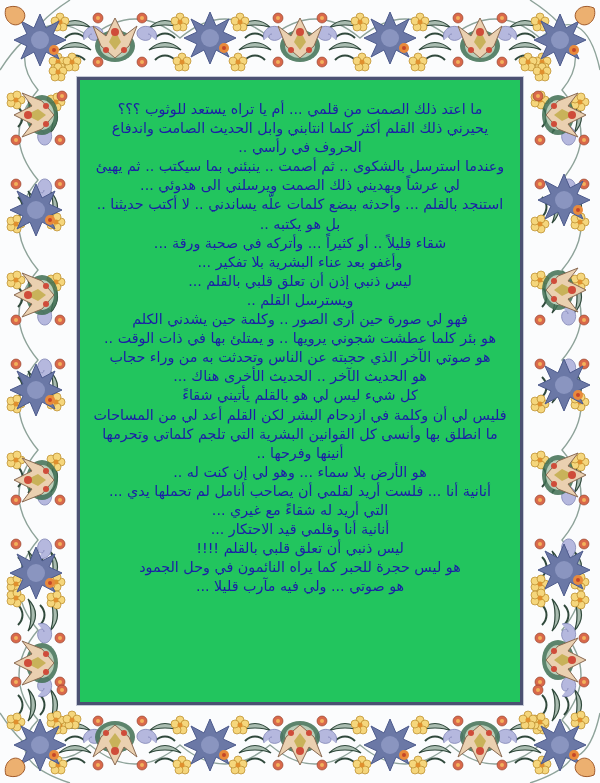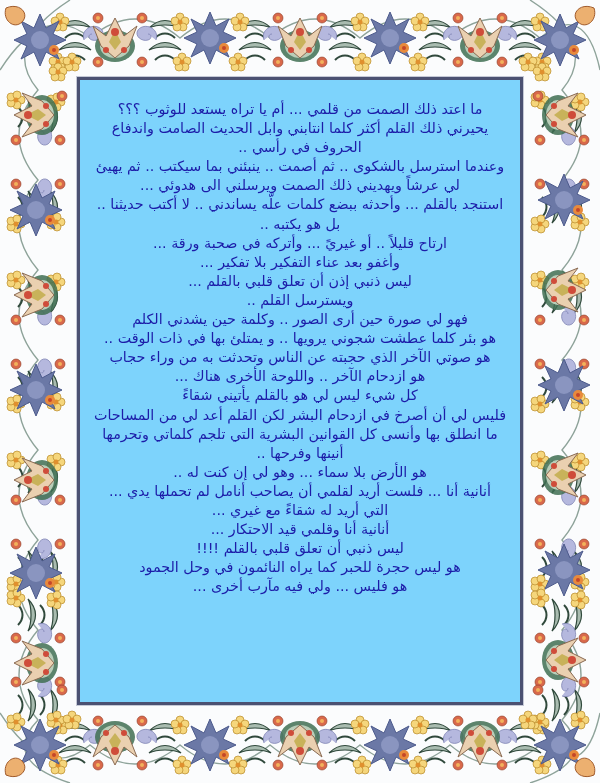--- a/index.html
+++ b/index.html
@@ -10,21 +10,21 @@
     }
     .frame-border {
       position: absolute; left: 0; top: 0; width: 600px; height: 783px;
     }
     .frame-border svg { display: block; }
     .content-panel {
       position: absolute;
       left: 77px; top: 77px;
       width: 440px; height: 622px;
       border: 3px solid #4b5172;
-      background: #7dd3fc;
+      background: #22c55e;
       box-shadow: 0 0 0 1px #c5c9d6;
     }
     .poem {
       position: absolute;
       left: 8px; right: 8px; top: 20px;
       direction: rtl;
       text-align: center;
       color: #1c1ca8;
       font-family: "DejaVu Sans", sans-serif;
       font-size: 14.3px;
@@ -179,31 +179,31 @@
     </g>
   </svg>
 </div>
 
 <div class="content-panel">
   <div class="poem">
     <span class="poem-line">ما اعتد ذلك الصمت من قلمي ... أم يا تراه يستعد للوثوب ؟؟؟</span>
     <span class="poem-line">يحيرني ذلك القلم أكثر كلما انتابني وابل الحديث الصامت واندفاع الحروف في رأسي ..</span>
     <span class="poem-line">وعندما استرسل بالشكوى .. ثم أصمت .. ينبئني بما سيكتب .. ثم يهيئ لي عرشاً ويهديني ذلك الصمت ويرسلني الى هدوئي ...</span>
     <span class="poem-line">استنجد بالقلم ... وأحدثه ببضع كلمات علّه يساندني .. لا أكتب حديثنا .. بل هو يكتبه ..</span>
-    <span class="poem-line">ارتاح قليلاً .. أو غيريً ... وأتركه في صحبة ورقة ...</span>
-    <span class="poem-line">وأغفو بعد عناء التفكير بلا تفكير ...</span>
+    <span class="poem-line">شقاء قليلاً .. أو كثيراً ... وأتركه في صحبة ورقة ...</span>
+    <span class="poem-line">وأغفو بعد عناء البشرية بلا تفكير ...</span>
     <span class="poem-line">ليس ذنبي إذن أن تعلق قلبي بالقلم ...</span>
     <span class="poem-line">ويسترسل القلم ..</span>
     <span class="poem-line">فهو لي صورة حين أرى الصور .. وكلمة حين يشدني الكلم</span>
     <span class="poem-line">هو بئر كلما عطشت شجوني يرويها .. و يمتلئ بها في ذات الوقت ..</span>
     <span class="poem-line">هو صوتي الآخر الذي حجبته عن الناس وتحدثت به من وراء حجاب</span>
-    <span class="poem-line">هو ازدحام الآخر .. واللوحة الأخرى هناك ...</span>
+    <span class="poem-line">هو الحديث الآخر .. الحديث الأخرى هناك ...</span>
     <span class="poem-line">كل شيء ليس لي هو بالقلم يأتيني شقاءً</span>
-    <span class="poem-line">فليس لي أن أصرخ في ازدحام البشر لكن القلم أعد لي من المساحات ما انطلق بها وأنسى كل القوانين البشرية التي تلجم كلماتي وتحرمها أنينها وفرحها ..</span>
+    <span class="poem-line">فليس لي أن وكلمة في ازدحام البشر لكن القلم أعد لي من المساحات ما انطلق بها وأنسى كل القوانين البشرية التي تلجم كلماتي وتحرمها أنينها وفرحها ..</span>
     <span class="poem-line">هو الأرض بلا سماء ... وهو لي إن كنت له ..</span>
     <span class="poem-line">أنانية أنا ... فلست أريد لقلمي أن يصاحب أنامل لم تحملها يدي ...</span>
     <span class="poem-line">التي أريد له شقاءً مع غيري ...</span>
     <span class="poem-line">أنانية أنا وقلمي قيد الاحتكار ...</span>
     <span class="poem-line">ليس ذنبي أن تعلق قلبي بالقلم !!!!</span>
     <span class="poem-line">هو ليس حجرة للحبر كما يراه النائمون في وحل الجمود</span>
-    <span class="poem-line">هو فليس ... ولي فيه مآرب أخرى ...</span>
+    <span class="poem-line">هو صوتي ... ولي فيه مآرب قليلا ...</span>
   </div>
 </div>
 
 </body></html>

